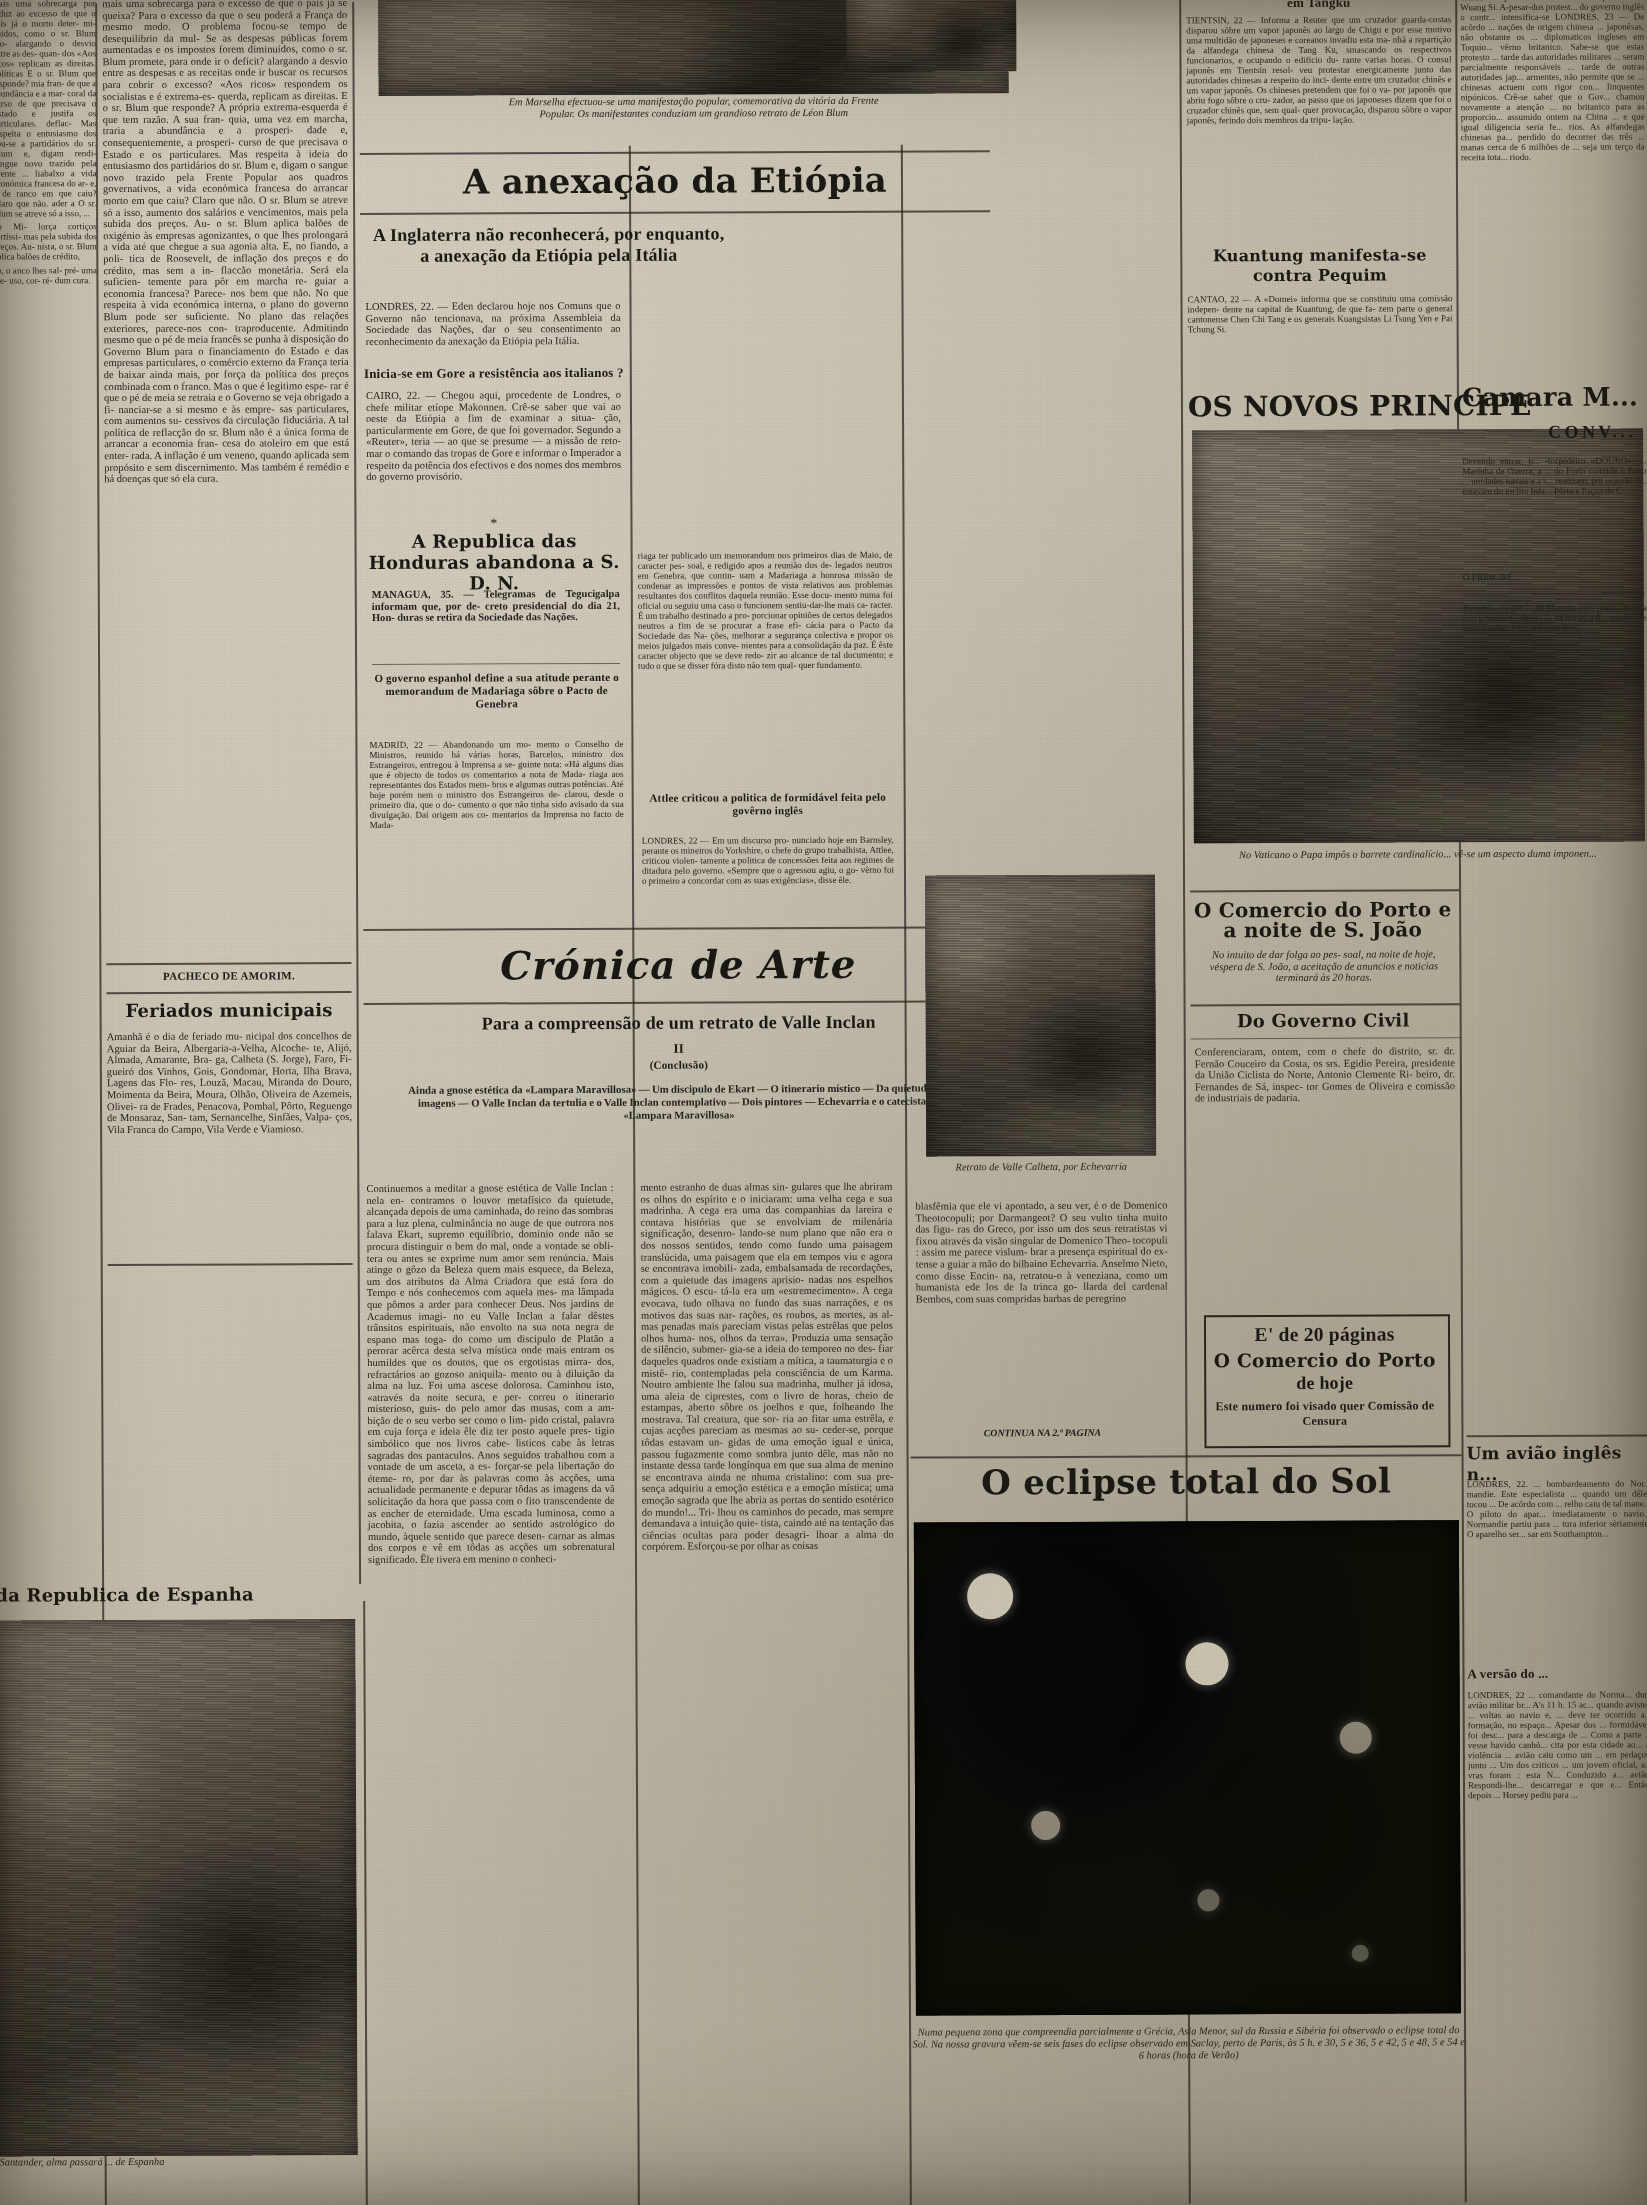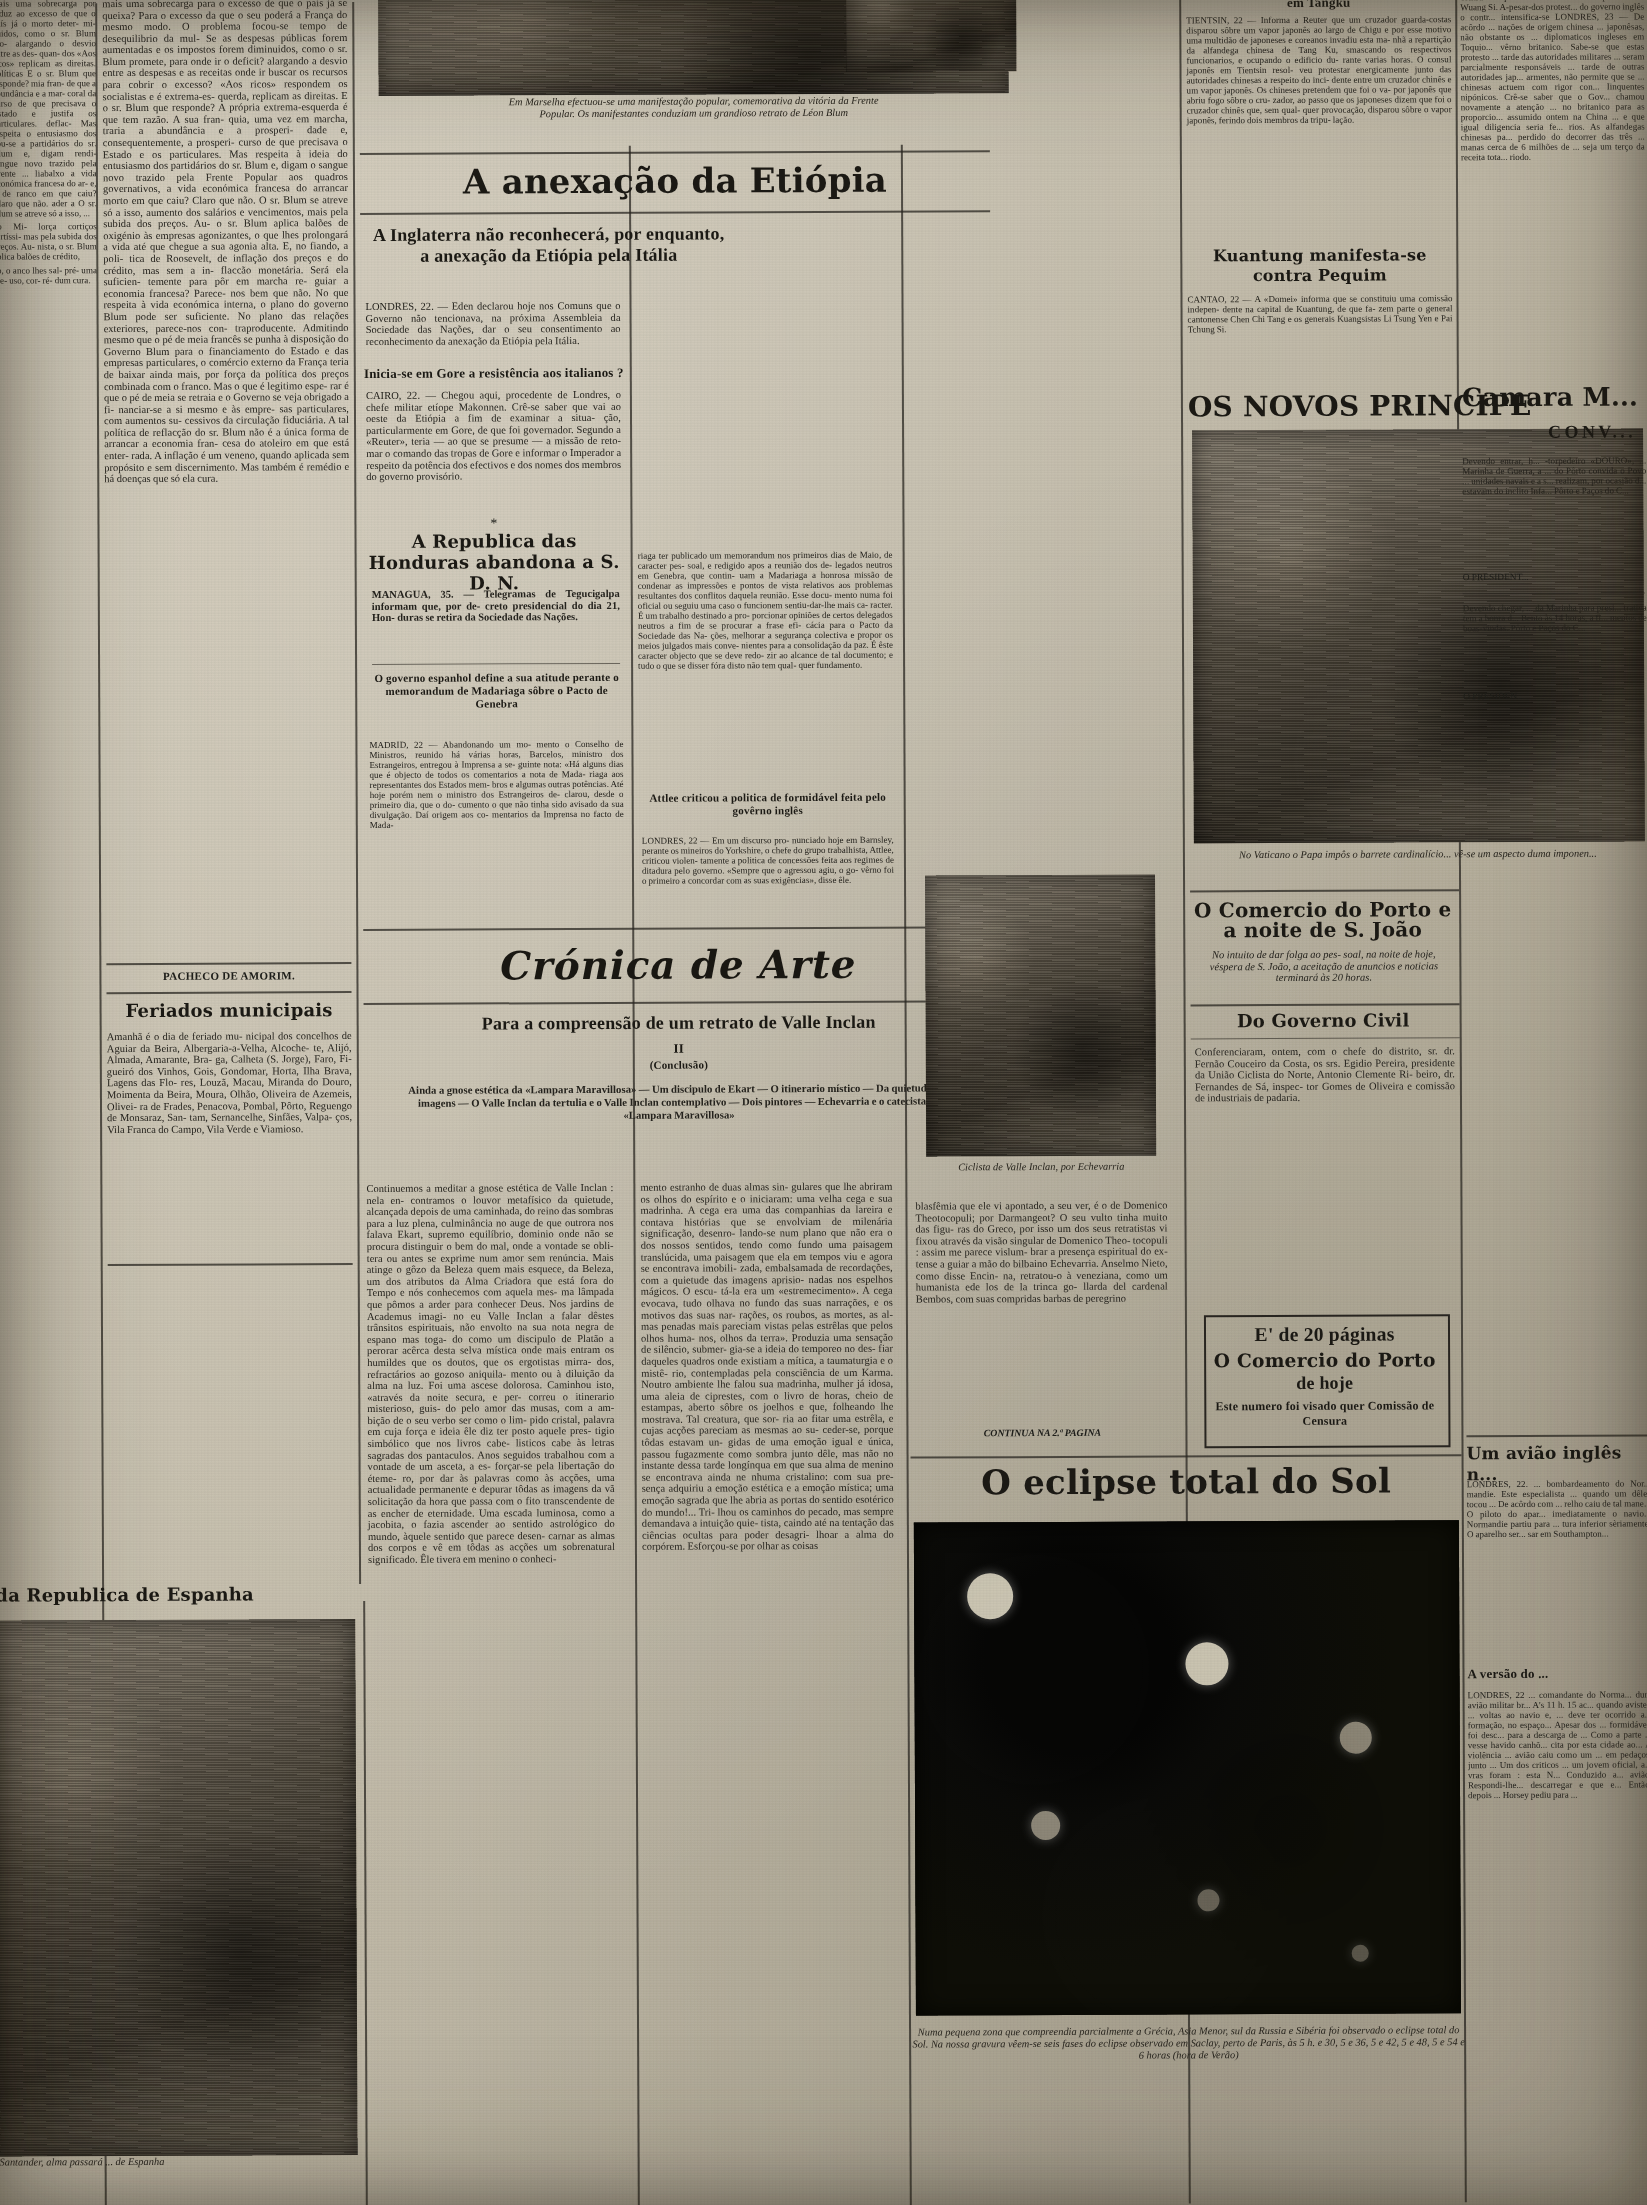--- a/index.html
+++ b/index.html
@@ -209,21 +209,21 @@
   </div>
 
   <div class="col body-txt" style="left:640px;top:1181px;width:252px;">
     <div>mento estranho de duas almas sin- gulares que lhe abriram os olhos do espírito e o iniciaram: uma velha cega e sua madrinha. A cega era uma das companhias da lareira e contava histórias que se envolviam de milenária significação, desenro- lando-se num plano que não era o dos nossos sentidos, tendo como fundo uma paisagem translúcida, uma paisagem que ela em tempos viu e agora se encontrava imobili- zada, embalsamada de recordações, com a quietude das imagens aprisio- nadas nos espelhos mágicos. O escu- tá-la era um «estremecimento». A cega evocava, tudo olhava no fundo das suas narrações, e os motivos das suas nar- rações, os roubos, as mortes, as al- mas penadas mais pareciam vistas pelas estrêlas que pelos olhos huma- nos, olhos da terra». Produzia uma sensação de silêncio, submer- gia-se a ideia do temporeo no des- fiar daqueles quadros onde existiam a mítica, a taumaturgia e o mistê- rio, contempladas pela consciência de um Karma. Noutro ambiente lhe falou sua madrinha, mulher já idosa, uma aleia de ciprestes, com o livro de horas, cheio de estampas, aberto sôbre os joelhos e que, folheando lhe mostrava. Tal creatura, que sor- ria ao fitar uma estrêla, e cujas acções pareciam as mesmas ao su- ceder-se, porque tôdas estavam un- gidas de uma emoção igual e única, passou fugazmente como sombra junto dêle, mas não no instante dessa tarde longínqua em que sua alma de menino se encontrava ainda ne nhuma cristalino: com sua pre- sença adquiriu a emoção estética e a emoção mística; uma emoção sagrada que lhe abria as portas do sentido esotérico do mundo!... Tri- lhou os caminhos do pecado, mas sempre demandava a intuição quie- tista, caindo até na tentação das ciências ocultas para poder desagri- lhoar a alma do corpórem. Esforçou-se por olhar as coisas</div>
   </div>
 
   <div class="photo" style="left:926px;top:876px;width:230px;height:281px;">
     <div class="pnoise"></div>
   </div>
   <div class="caption" style="position:absolute;left:917px;top:1162px;width:248px;">
-    <span>Ciclista de Valle Inclan, por Echevarria</span>
+    <span>Retrato de Valle Calheta, por Echevarria</span>
   </div>
   <div class="col body-txt" style="left:915px;top:1201px;width:252px;">
     <div>blasfêmia que ele vi apontado, a seu ver, é o de Domenico Theotocopuli; por Darmangeot? O seu vulto tinha muito das figu- ras do Greco, por isso um dos seus retratistas vi fixou através da visão singular de Domenico Theo- tocopuli : assim me parece vislum- brar a presença espiritual do ex- tense a guiar a mão do bilbaino Echevarria. Anselmo Nieto, como disse Encin- na, retratou-o à veneziana, como um humanista ede los de la trinca go- llarda del cardenal Bembos, com suas compridas barbas de peregrino</div>
   </div>
   <div class="center ital b" style="position:absolute;left:915px;top:1428px;width:252px;font-size:9.8px;">CONTINUA NA 2.ª PAGINA</div>
 
   <div class="hl hl-lg" style="position:absolute;left:1191px;top:393px;width:456px;text-align:left;font-family:'DejaVu Serif',serif;">OS NOVOS PRINCIPE</div>
 
   <div class="photo" style="left:1195px;top:432px;width:451px;height:413px;">
     <div class="pnoise"></div>
@@ -282,21 +282,21 @@
 
   <div class="col body-txt xs" style="left:1465px;top:-5.1px;width:184px;height:340px;overflow:hidden;">
     <div>contra Nanquim ... -em chefe das tropas de N... Wuang Si. A-pesar-dos protest... do governo inglês o contr... intensifica-se LONDRES, 23 — De acôrdo ... nações de origem chinesa ... japonêsas, não obstante os ... diplomaticos ingleses em Toquio... vêrno britanico. Sabe-se que estas protesto ... tarde das autoridades militares ... seram parcialmente responsáveis ... tarde de outras autoridades jap... armentes, não permite que se ... chinesas actuem com rigor con... Iinquentes nipónicos. Crê-se saber que o Gov... chamou novamente a atenção ... no britanico para as proporcio... assumido ontem na China ... e que igual diligencia seria fe... rios. As alfandegas chinesas pa... perdido do decorrer das três ... manas cerca de 6 milhões de ... seja um terço da receita tota... riodo.</div>
   </div>
 
   <div class="hl hl-lg" style="position:absolute;left:1465px;top:385px;width:184px;text-align:left;font-family:'DejaVu Serif',serif;font-size:25.5px;">Camara M...</div>
   <div class="hl hl-md" style="position:absolute;left:1455px;top:425px;width:184px;text-align:right;letter-spacing:3.4px;">CONV...</div>
   <div class="col body-txt xs" style="left:1465px;top:459px;width:184px;">
     <div>Devendo entrar, h... -torpedeiro «DOURO», ... Marinha de Guerra, a ... do Pôrto convida o Povo ... unidades navais e a s... realizam, por ocasião d... estavam do inclito Infa... Pôrto e Paços do C...</div>
   </div>
-  <div style="position:absolute;left:1465px;top:575px;width:184px;font-size:9.4px;">O PRESIDENT...</div>
+  <div style="position:absolute;left:1465px;top:575px;width:184px;font-size:9.4px;">O PRINCIPE...</div>
   <div class="rule h thin" style="left:1465px;top:596px;width:182px;"></div>
   <div class="col body-txt xs" style="left:1465px;top:606px;width:184px;">
     <div>Devendo chegar, ... da Marinha para presi... trativa tem a honra d... Bento às 14 horas, a fi... mentos de boas-vindas. Pôrto e Paços do C...</div>
   </div>
   <div style="position:absolute;left:1465px;top:694px;width:184px;font-size:9.4px;">O PRESIDEN...</div>
 
   <div class="rule h" style="left:1465px;top:1438px;width:182px;"></div>
   <div class="hl hl-md" style="position:absolute;left:1465px;top:1446px;width:184px;text-align:left;font-family:'DejaVu Serif',serif;font-size:17px;">Um avião inglês n...</div>
   <div class="col body-txt xs" style="left:1465px;top:1482px;width:184px;">
     <div>LONDRES, 22. ... bombardeamento do Nor... mandie. Este especialista ... quando um dêles tocou ... De acôrdo com ... relho caiu de tal mane... O piloto do apar... imediatamente o navio... Normandie partiu para ... tura inferior sèriamente. O aparelho ser... sar em Southampton...</div>

